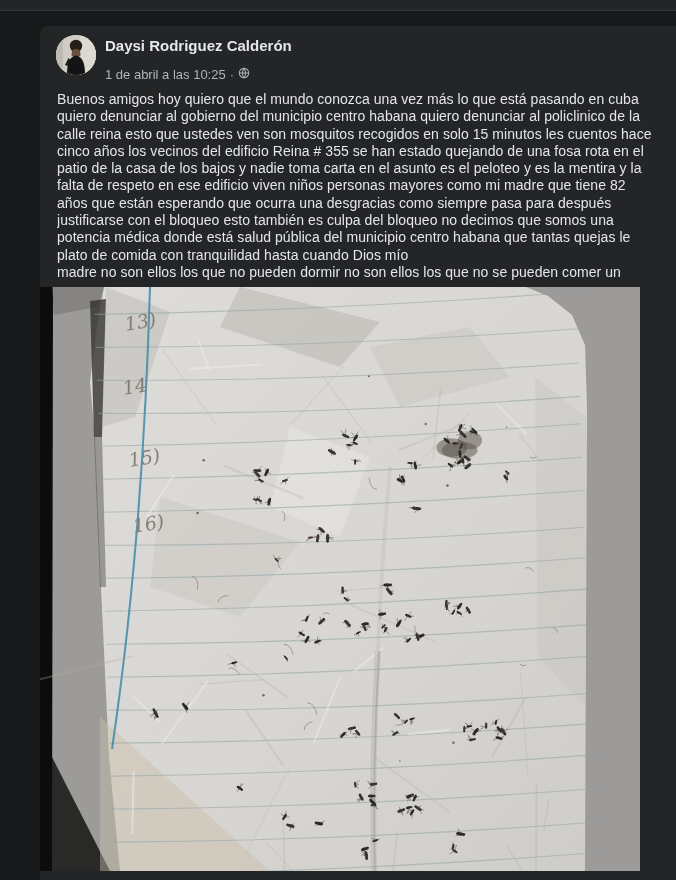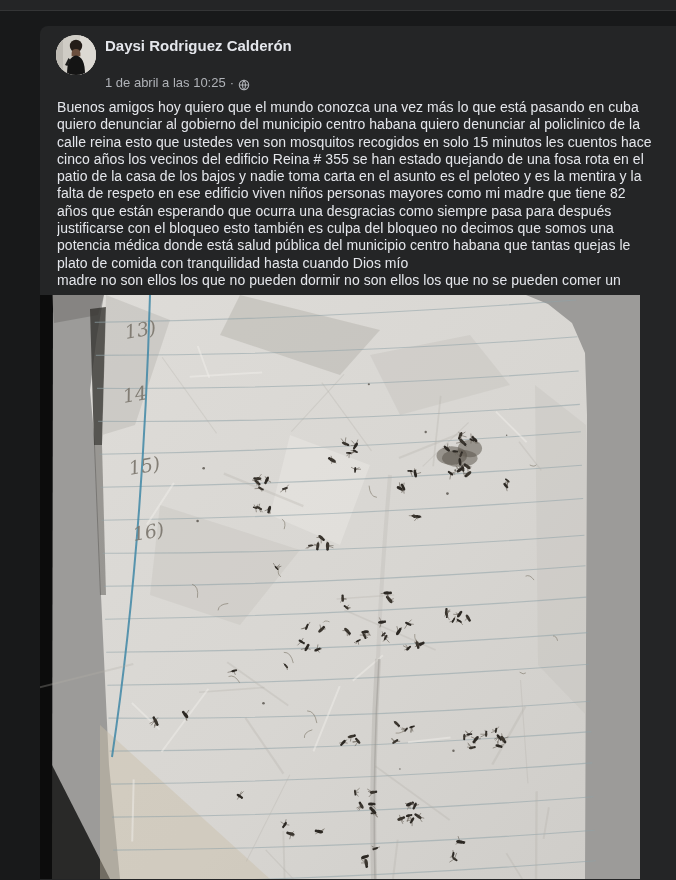--- a/index.html
+++ b/index.html
@@ -21,22 +21,22 @@
   .avatar{
     width:40px;height:40px;border-radius:50%;overflow:hidden;flex:none;cursor:pointer;
     background:#d6d3cd;
   }
   .avatar svg{display:block}
   .meta{margin-left:9px;padding-top:1px;min-width:0}
   .author{
     font-size:15px;font-weight:700;color:#e4e6eb;line-height:19px;cursor:pointer;
   }
   .sub{
-    display:flex;align-items:flex-end;gap:4px;
-    font-size:13px;color:#b0b3b8;line-height:16px;margin-top:20px;
+    display:flex;align-items:flex-start;gap:4px;
+    font-size:13px;color:#b0b3b8;line-height:16px;margin-top:12px;
   }
   .sub .sep{color:#b0b3b8}
   .globe{display:flex;align-items:center}
   .more{
     position:absolute;right:14px;top:13px;width:32px;height:32px;
     display:flex;align-items:center;justify-content:center;gap:2.5px;
     border-radius:50%;cursor:pointer;
   }
   .more i{width:3.5px;height:3.5px;border-radius:50%;background:#9fa3a8;display:block}
   .body-text{

